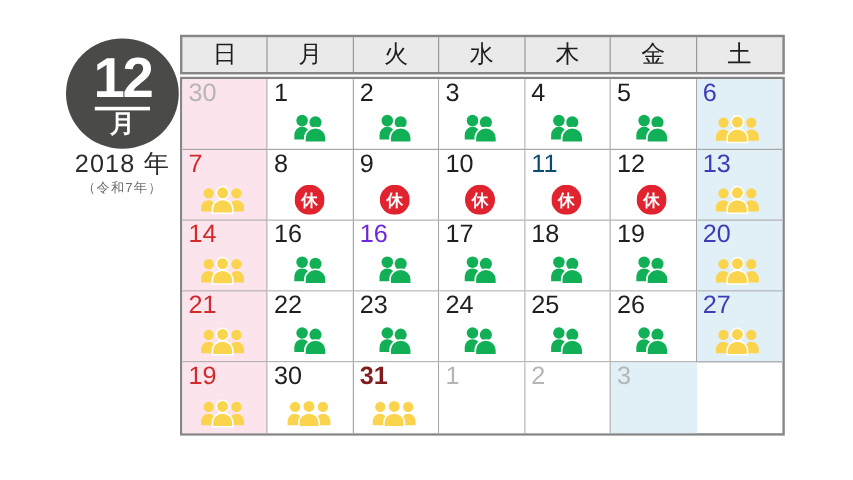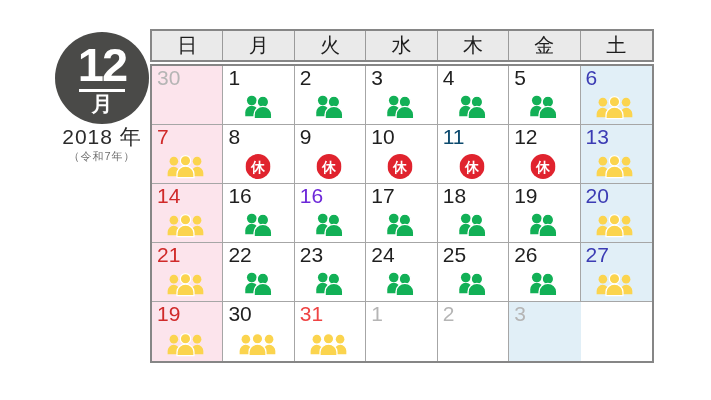--- a/index.html
+++ b/index.html
@@ -383,21 +383,21 @@
          <circle cx="8" cy="8" r="4.8"></circle>
          <path d="M1 25 v-3.8 a6.8 6.8 0 0 1 13.6 0 V25 z"></path>
          <circle cx="34" cy="8" r="4.8"></circle>
          <path d="M27.4 25 v-3.8 a6.8 6.8 0 0 1 13.6 0 V25 z"></path>
          <circle cx="21" cy="7.5" r="5.8" stroke="#fff" stroke-width="1.4"></circle>
          <path d="M11.5 26.5 v-4.2 a9.5 8.6 0 0 1 19 0 v4.2 z" stroke="#fff" stroke-width="1.4"></path>
        </g>
         </svg></span>
     </div>
     <div class="day-cell no-b">
-      <span class="day-num" style="color: #ef4444;">31</span>
+      <span class="day-num" style="color: #7f1d1d; font-weight: bold;">31</span>
       <span class="cell-icon"><svg width="38" height="25" viewBox="0 0 42 28">
        <g fill="#fbd44e">
          <circle cx="8" cy="8" r="4.8"></circle>
          <path d="M1 25 v-3.8 a6.8 6.8 0 0 1 13.6 0 V25 z"></path>
          <circle cx="34" cy="8" r="4.8"></circle>
          <path d="M27.4 25 v-3.8 a6.8 6.8 0 0 1 13.6 0 V25 z"></path>
          <circle cx="21" cy="7.5" r="5.8" stroke="#fff" stroke-width="1.4"></circle>
          <path d="M11.5 26.5 v-4.2 a9.5 8.6 0 0 1 19 0 v4.2 z" stroke="#fff" stroke-width="1.4"></path>
        </g>
         </svg></span>

